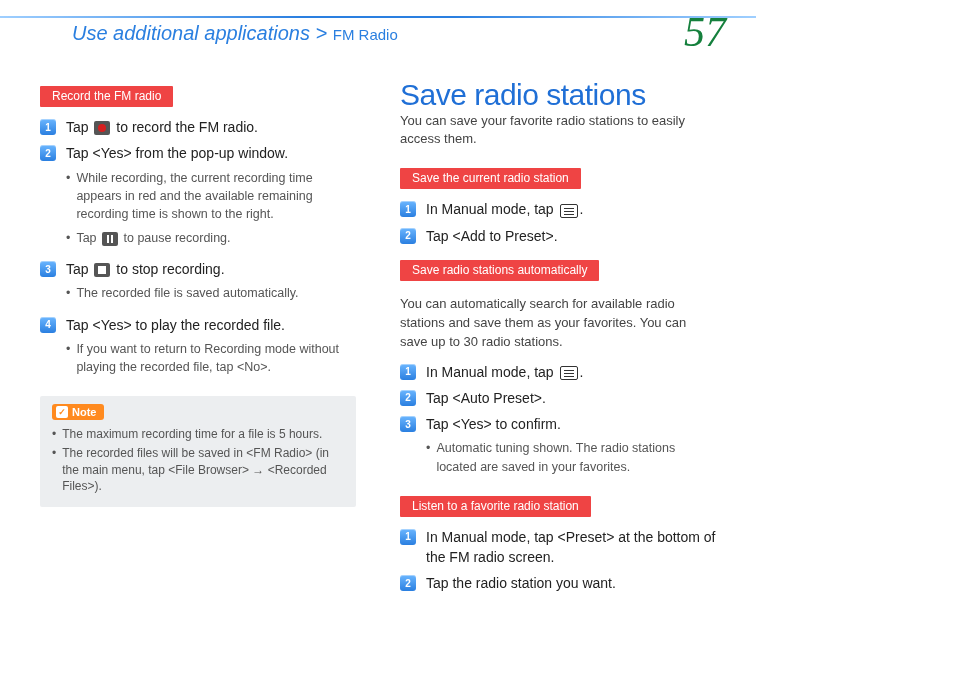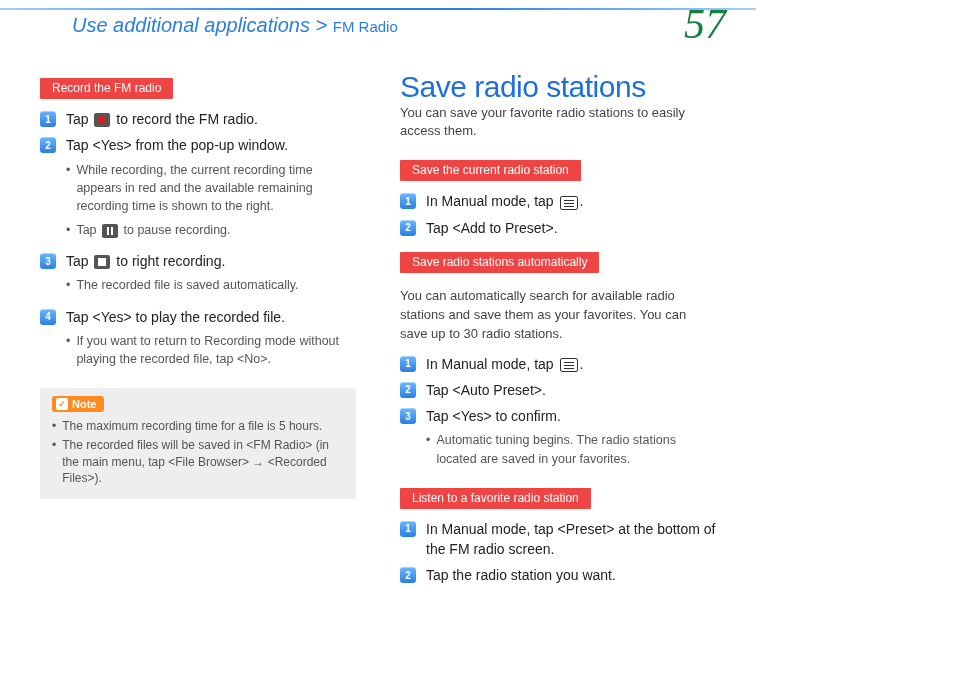--- a/index.html
+++ b/index.html
@@ -1,17 +1,17 @@
 <!DOCTYPE html>
 <html><head>
 <meta charset="utf-8">
 <style>
   * { box-sizing: border-box; margin: 0; padding: 0; }
   html, body { width: 954px; height: 674px; font-family: Arial, Helvetica, sans-serif; background: #fff; color: #333; }
-  .page { position: relative; width: 756px; height: 674px; padding: 0 40px 20px 40px; }
+  .page { position: relative; width: 756px; height: 674px; padding: 8px 40px 20px 40px; }
   .header-bar {
     position: relative;
     height: 42px;
     margin-bottom: 28px;
   }
   .header-line {
     position: absolute; top: 8px; left: -40px; right: -40px; height: 2px;
     background: linear-gradient(to right, #9fcfff 0%, #2a7fe0 40%, #2a7fe0 60%, #9fcfff 100%);
   }
   .breadcrumb {
@@ -182,21 +182,21 @@
                 </li>
               <li>
                   <span><span>Tap </span><span class="icon-inline icon-pause"></span><span> to pause recording.</span></span>
                 </li>
             </ul>
           </div>
         </li>
         <li>
           <span class="num-badge">3</span>
           <div class="step-body">
-            <span class="step-text">Tap </span><span class="icon-inline icon-stop"></span><span class="step-text"> to right recording.</span>
+            <span class="step-text">Tap </span><span class="icon-inline icon-stop"></span><span class="step-text"> to stop recording.</span>
             <ul class="sub-ul">
               <li>
                   <span>The recorded file is saved automatically.</span>
                 </li>
             </ul>
           </div>
         </li>
         <li>
           <span class="num-badge">4</span>
           <div class="step-body">
@@ -260,21 +260,21 @@
           <div class="step-body">
             <span class="step-text">Tap &lt;Auto Preset&gt;.</span>
           </div>
         </li>
         <li>
           <span class="num-badge">3</span>
           <div class="step-body">
             <span class="step-text">Tap &lt;Yes&gt; to confirm.</span>
             <ul class="sub-ul">
               <li>
-                  <span>Automatic tuning begins. The radio stations located are saved in your favorites.</span>
+                  <span>Automatic tuning shown. The radio stations located are saved in your favorites.</span>
                 </li>
             </ul>
           </div>
         </li>
       </ul>
 
       <span class="pill">Listen to a favorite radio station</span>
       <ul class="ol">
         <li>
           <span class="num-badge">1</span>

